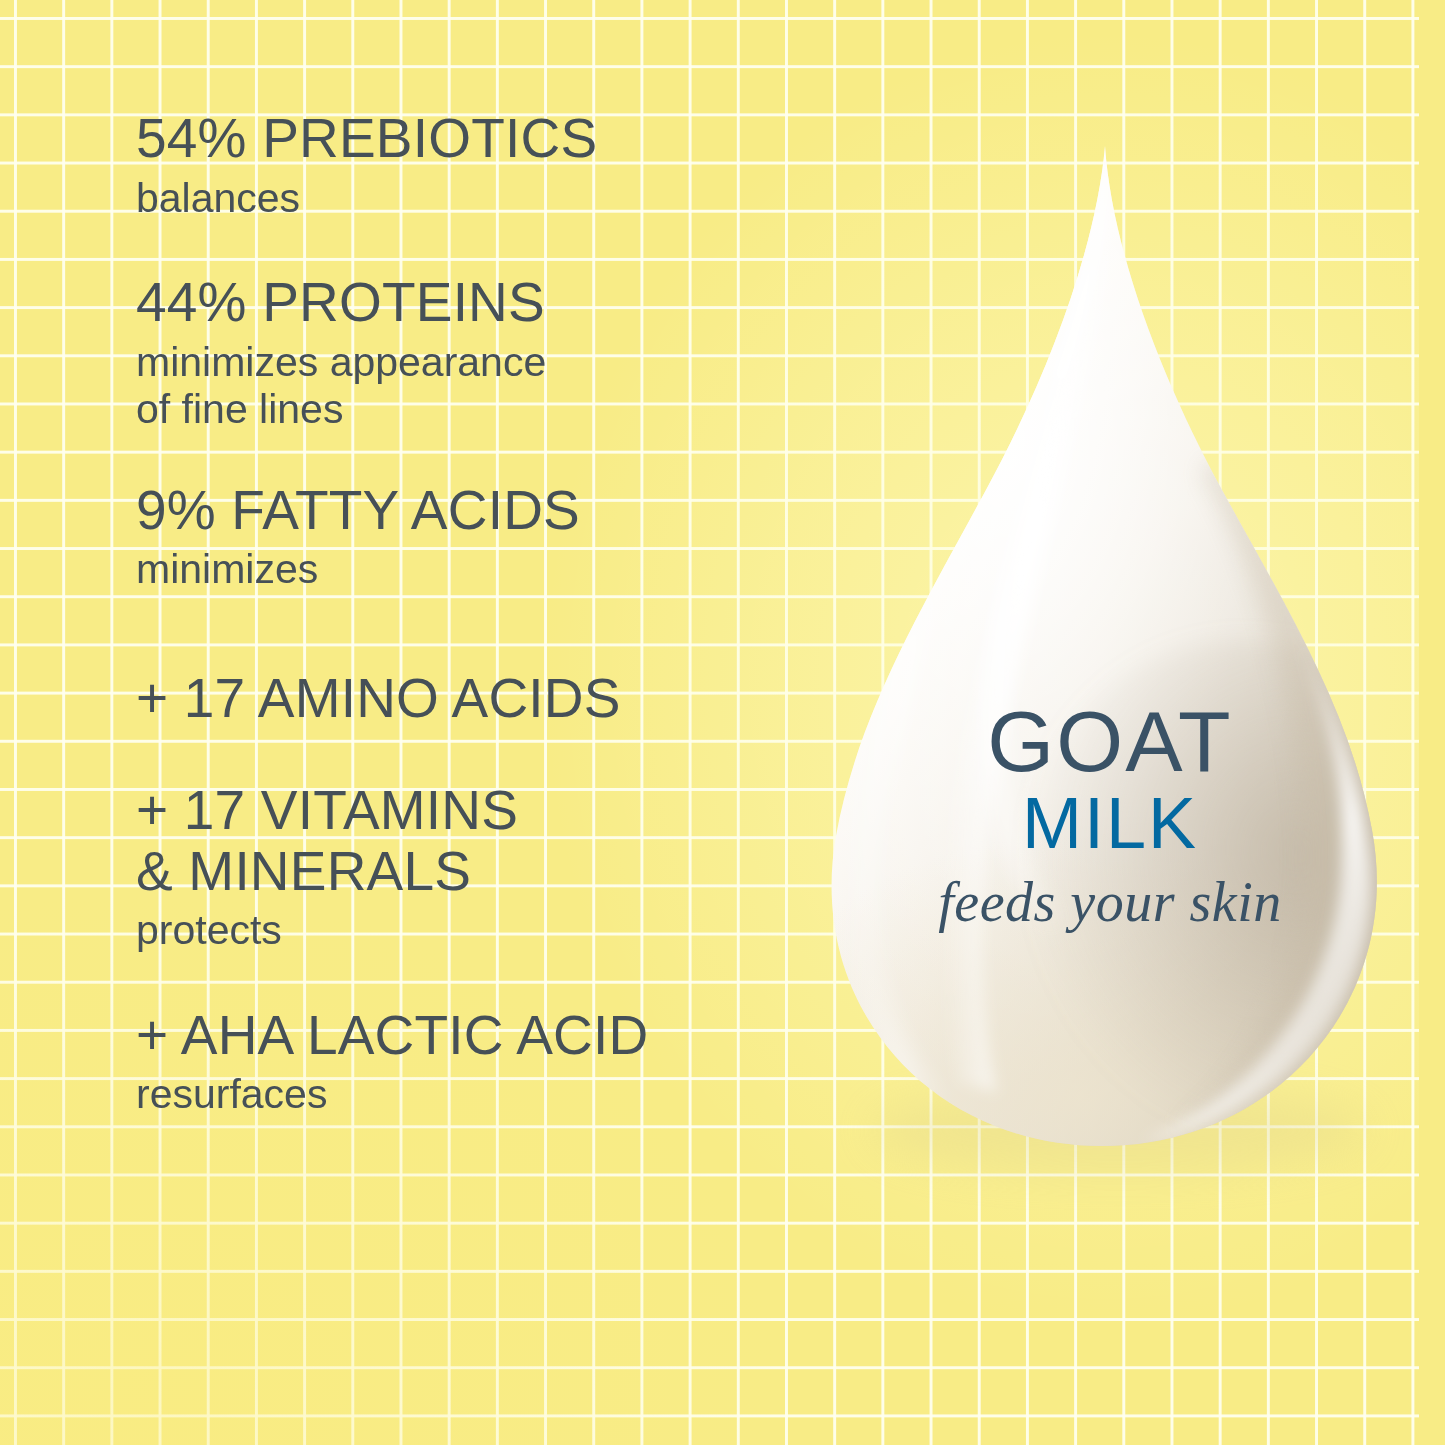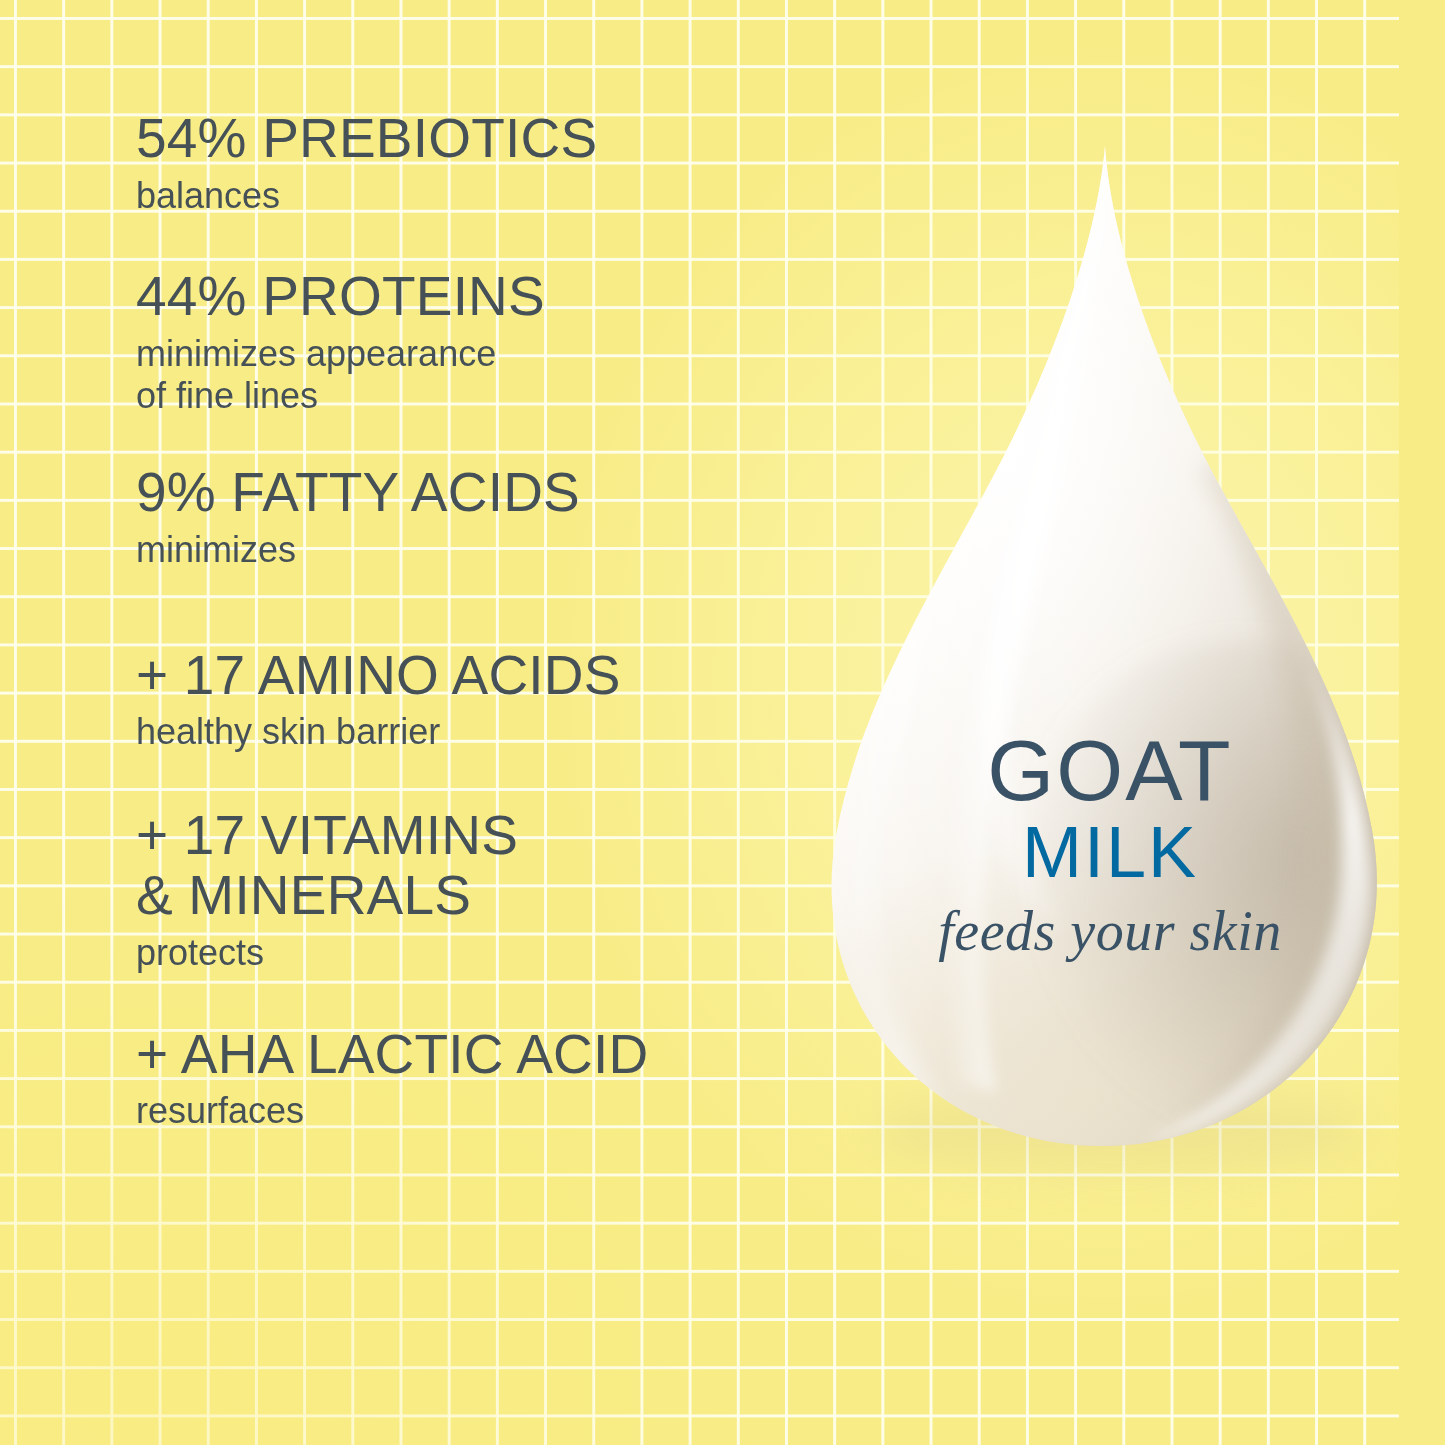--- a/index.html
+++ b/index.html
@@ -8,20 +8,21 @@
     background: #f8ec86;
   }
 
   #poster {
     position: relative;
     width: 1399px;
     height: 1445px;
     overflow: hidden;
     background: #f8ec86;
     font-family: "Liberation Sans", sans-serif;
+    padding-left: 20px;
   }
 
   
   #grid-bg {
     position: absolute;
     inset: 0;
     background-color: #f8ec86;
     background-image:
       linear-gradient(to right, rgba(255,255,240,0.92) 0px, rgba(255,255,240,0.92) 3px, rgba(255,255,240,0) 3px),
       linear-gradient(to bottom, rgba(255,255,240,0.92) 0px, rgba(255,255,240,0.92) 3px, rgba(255,255,240,0) 3px);
@@ -50,21 +51,21 @@
     color: #465057;
     font-size: 55px;
     line-height: 1.10;
     font-weight: 400;
     letter-spacing: 0.2px;
     white-space: pre-line;
     margin: 0;
   }
   .ingredient-benefit {
     color: #465057;
-    font-size: 36px;
+    font-size: 41px;
     line-height: 1.16;
     font-weight: 400;
     white-space: pre-line;
     margin: 6px 0 0 0;
   }
 
   
   .ingredient-item[data-idx="0"] { margin-bottom: 50px; }
   .ingredient-item[data-idx="1"] { margin-bottom: 46px; }
   .ingredient-item[data-idx="2"] { margin-bottom: 74px; }
@@ -79,21 +80,21 @@
     top: 130px;
     width: 640px;
     height: 1040px;
   }
   #droplet-svg { display: block; width: 100%; height: 100%; overflow: visible; }
 
   
   #droplet-text {
     position: absolute;
     left: 832px;
-    top: 729px;
+    top: 700px;
     width: 556px;
     text-align: center;
     pointer-events: none;
   }
   #brand-line-1 {
     color: #3a5266;
     font-size: 86px;
     line-height: 0.96;
     letter-spacing: 2px;
     font-weight: 400;
@@ -138,21 +139,20 @@
 of fine lines</p>
     </div>
 
     <div class="ingredient-item" data-idx="2">
       <p class="ingredient-heading">9% FATTY ACIDS</p>
       <p class="ingredient-benefit">minimizes</p>
     </div>
 
     <div class="ingredient-item" data-idx="3">
       <p class="ingredient-heading">+ 17 AMINO ACIDS</p>
-      <p class="ingredient-benefit">healthy skin barrier</p>
     </div>
 
     <div class="ingredient-item" data-idx="4">
       <p class="ingredient-heading">+ 17 VITAMINS
 &amp; MINERALS</p>
       <p class="ingredient-benefit">protects</p>
     </div>
 
     <div class="ingredient-item" data-idx="5">
       <p class="ingredient-heading">+ AHA LACTIC ACID</p>

